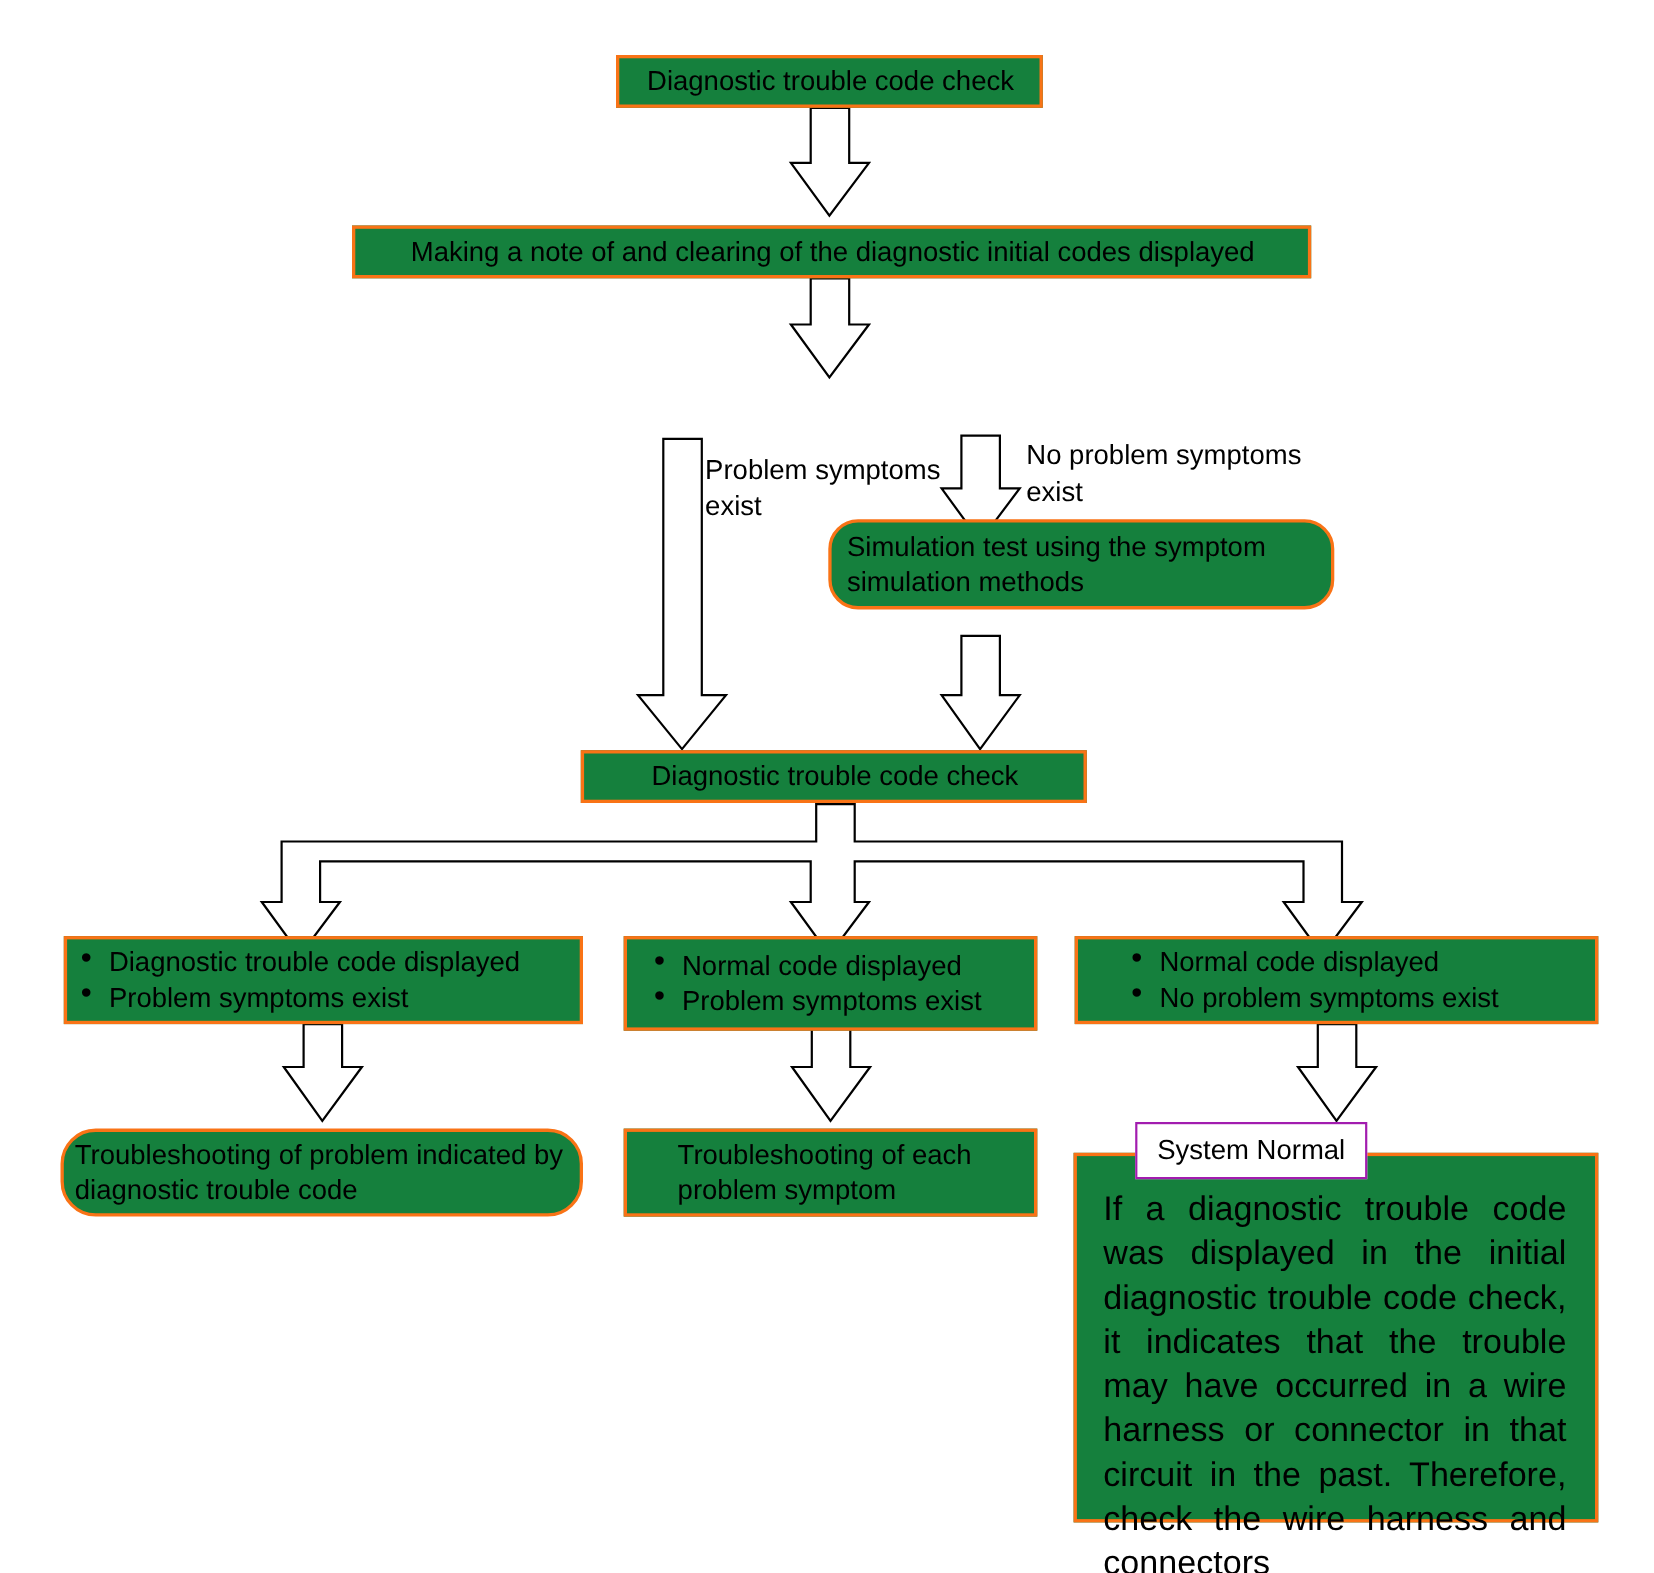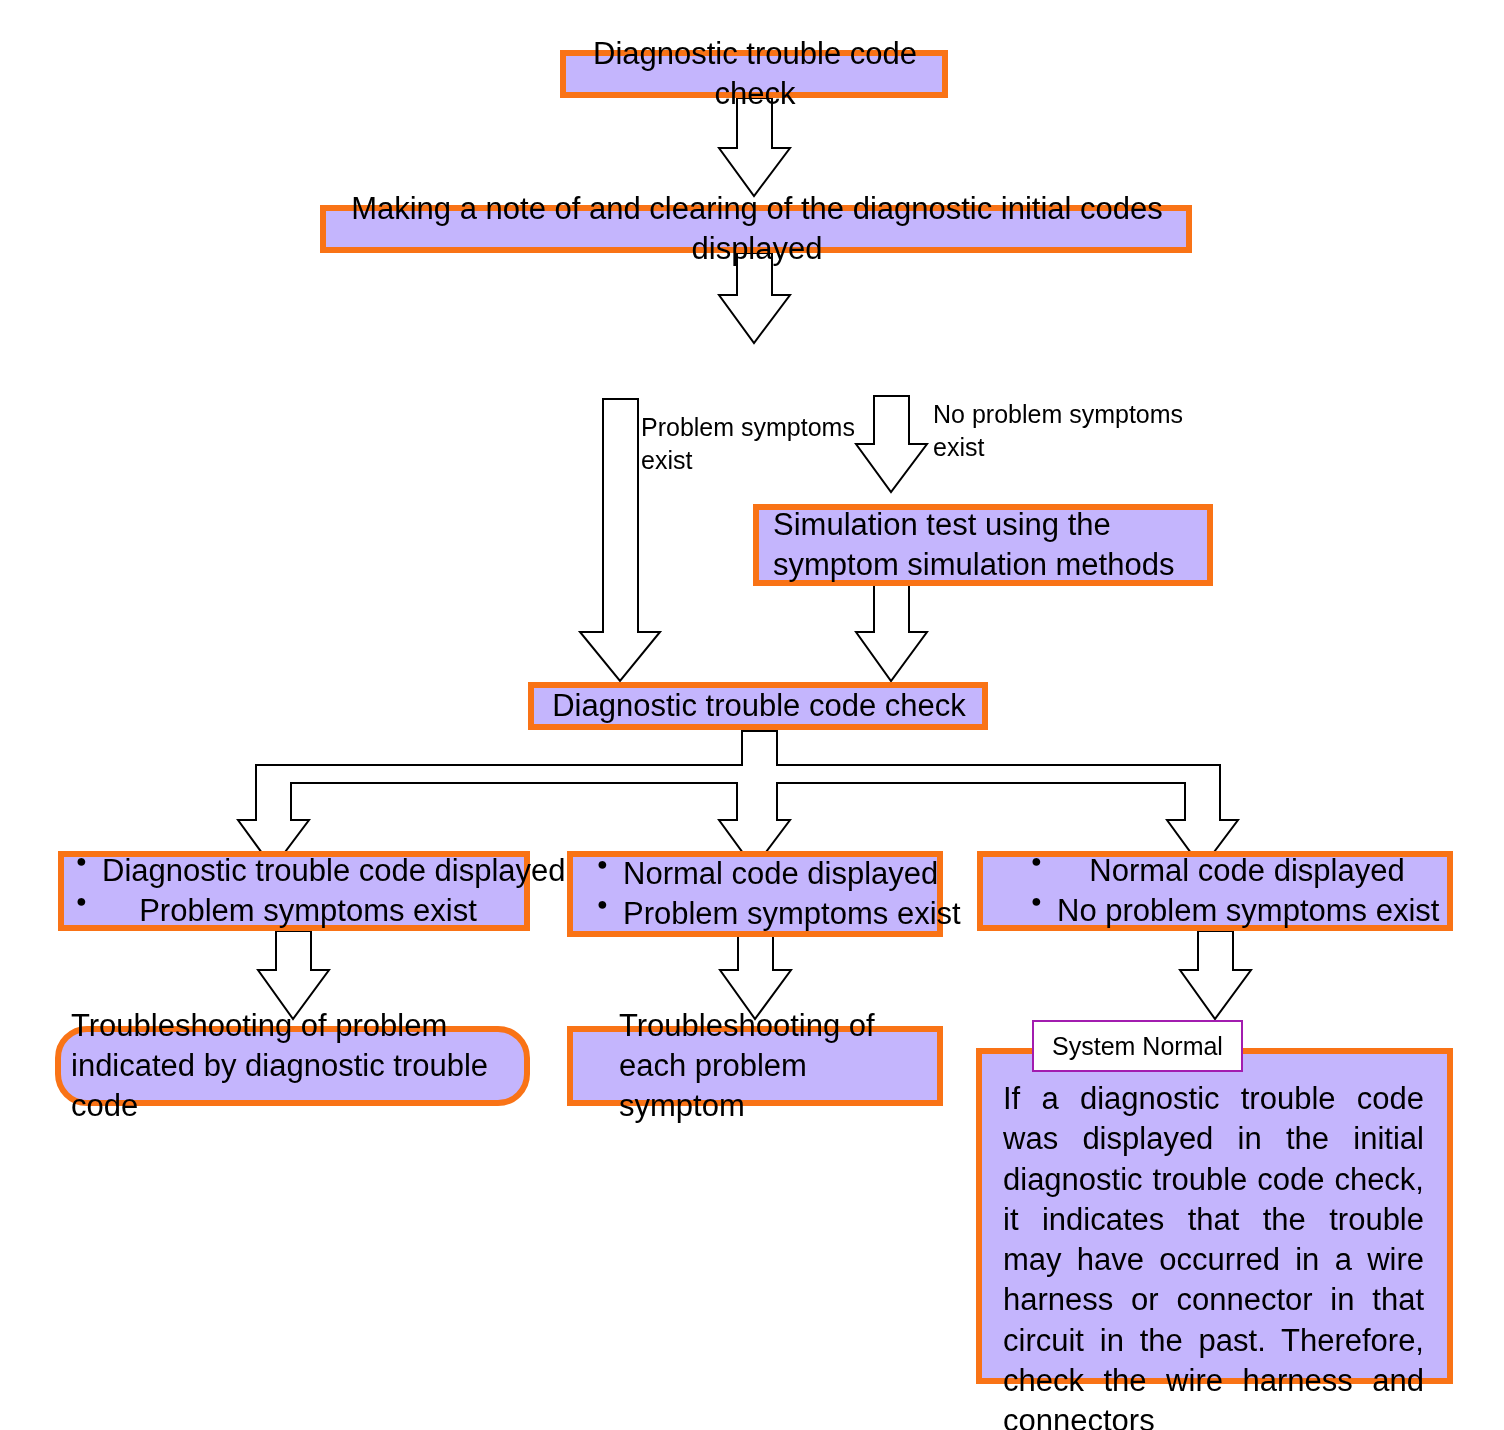--- a/index.html
+++ b/index.html
@@ -12,23 +12,23 @@
     width: 1504px;
     height: 1430px;
     background: #ffffff;
     font-family: "Liberation Sans", sans-serif;
     color: #000000;
     overflow: hidden;
   }
   .box {
     position: absolute;
     box-sizing: border-box;
-    border: 6px solid #f97316;
-    background: #c4b5fd;
-    font-size: 31px;
+    border: 3px solid #f97316;
+    background: #15803d;
+    font-size: 25px;
     line-height: 1.30;
     color: #000000;
     padding: 6px 10px 6px 12px;
   }
   .box.center {
     text-align: center;
   }
   .box.vcenter {
     display: flex;
     flex-direction: column;
@@ -36,21 +36,20 @@
   }
   .bullets {
     list-style: none;
     margin: 0;
     padding: 0;
   }
   .bullets li {
     position: relative;
     padding-left: 26px;
     white-space: nowrap;
-    text-align: center;
   }
   .bullets li::before {
     content: "\25CF";
     position: absolute;
     left: 0;
     top: -1px;
     font-size: 18px;
   }
   .edge-label {
     position: absolute;
@@ -130,21 +129,21 @@
     <span>Making a note of and clearing of the diagnostic initial codes displayed</span>
   </div>
 
 
   <div class="edge-label" style="left:641px; top:411px; width:240px;">Problem symptoms
 exist</div>
 
   <div class="edge-label" style="left:933px; top:398px; width:300px;">No problem symptoms
 exist</div>
 
-  <div class="box vcenter" style="left:753px; top:504px; width:460px; height:82px; padding-left:14px;">
+  <div class="box vcenter" style="left:753px; top:472px; width:460px; height:82px; padding-left:14px;border-radius:27px;">
     <span>Simulation test using the symptom simulation methods</span>
   </div>
 
   <div class="box center vcenter" style="left:528px; top:682px; width:460px; height:48px;">
     <span>Diagnostic trouble code check</span>
   </div>
 
   <div class="box vcenter" style="left:58px; top:851px; width:472px; height:80px;">
     <ul class="bullets">
       <li>Diagnostic trouble code displayed</li>

